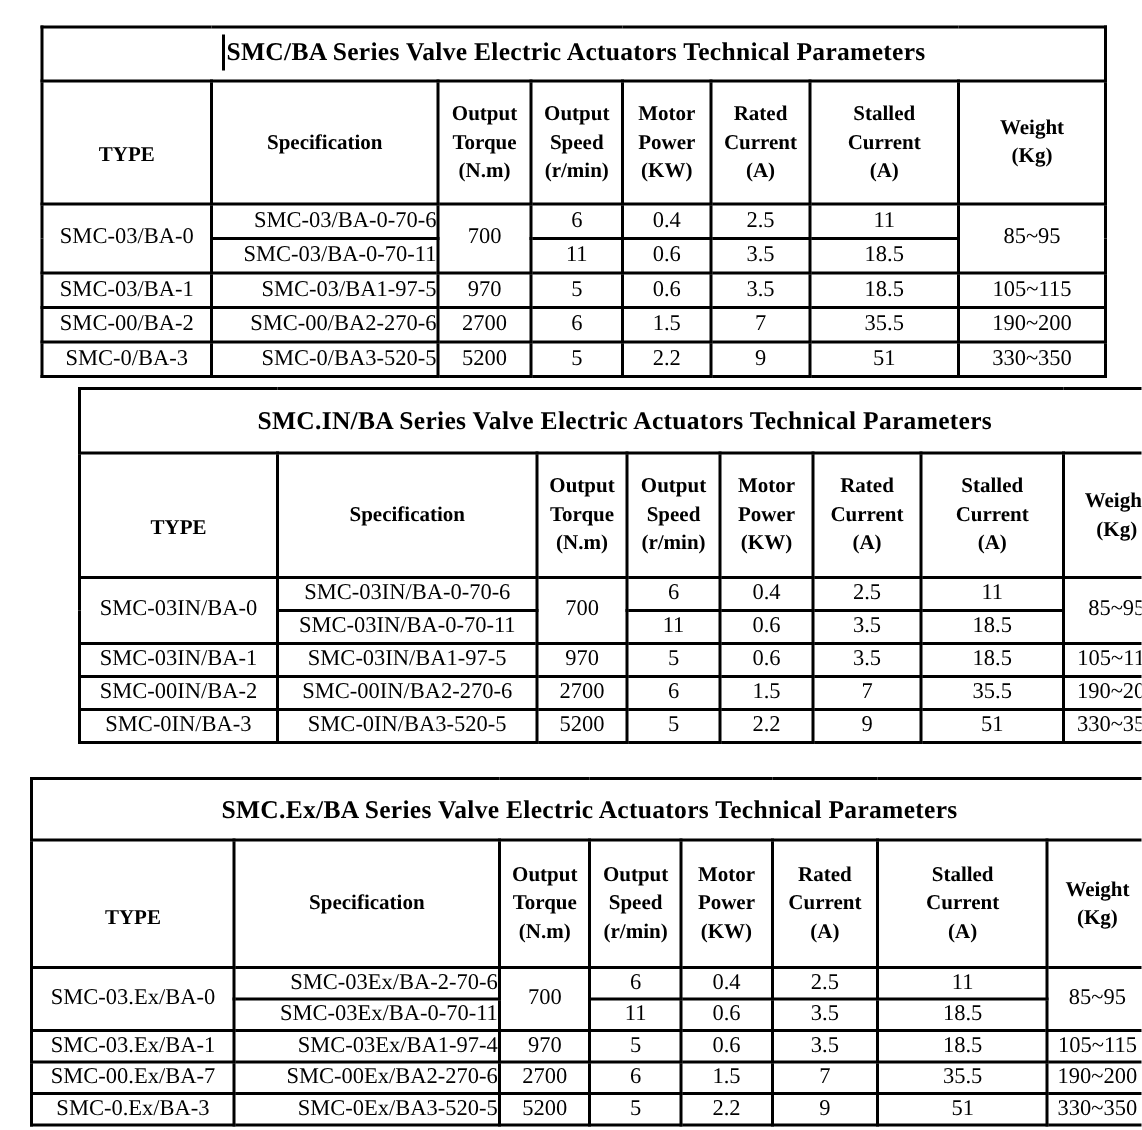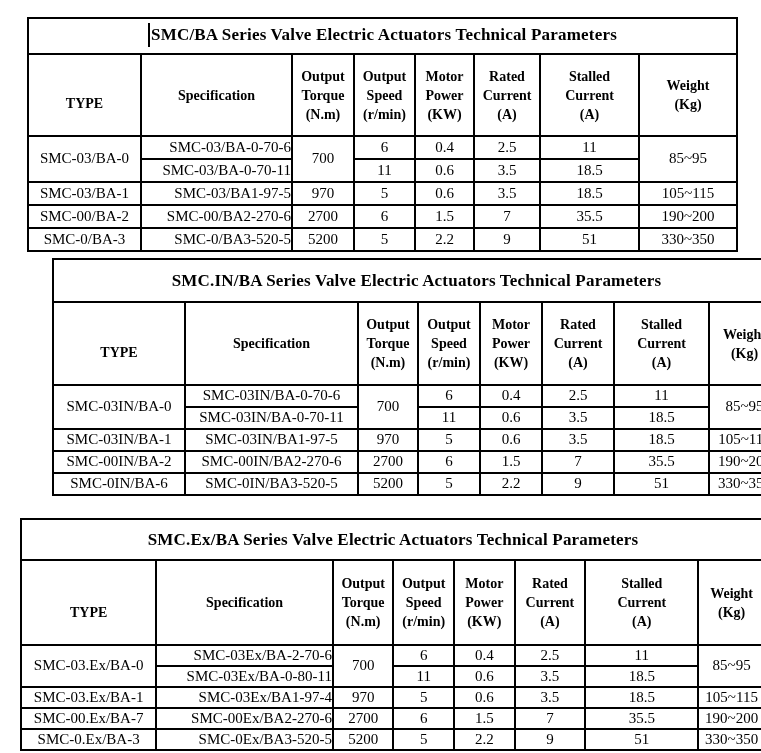--- a/index.html
+++ b/index.html
@@ -221,21 +221,21 @@
 <td class="type">SMC-00IN/BA-2</td>
 <td class="spec">SMC-00IN/BA2-270-6</td>
 <td>2700</td>
 <td>6</td>
 <td>1.5</td>
 <td>7</td>
 <td>35.5</td>
 <td>190~200</td>
 </tr>
 <tr class="data-row">
-<td class="type">SMC-0IN/BA-6</td>
+<td class="type">SMC-0IN/BA-3</td>
 <td class="spec">SMC-0IN/BA3-520-5</td>
 <td>5200</td>
 <td>5</td>
 <td>2.2</td>
 <td>9</td>
 <td>51</td>
 <td>330~350</td>
 </tr>
 </tbody>
 </table>
@@ -294,21 +294,21 @@
 <td class="type" rowspan="2">SMC-03.Ex/BA-0</td>
 <td class="spec">SMC-03Ex/BA-2-70-6</td>
 <td rowspan="2">700</td>
 <td>6</td>
 <td>0.4</td>
 <td>2.5</td>
 <td>11</td>
 <td rowspan="2">85~95</td>
 </tr>
 <tr class="data-row">
-<td class="spec">SMC-03Ex/BA-0-80-11</td>
+<td class="spec">SMC-03Ex/BA-0-70-11</td>
 <td>11</td>
 <td>0.6</td>
 <td>3.5</td>
 <td>18.5</td>
 </tr>
 <tr class="data-row">
 <td class="type">SMC-03.Ex/BA-1</td>
 <td class="spec">SMC-03Ex/BA1-97-4</td>
 <td>970</td>
 <td>5</td>

